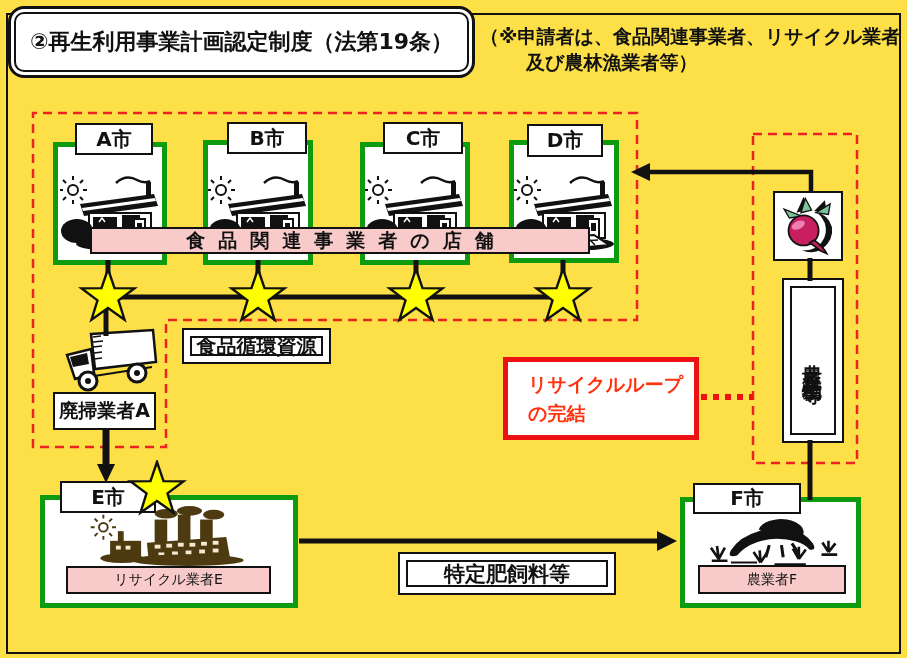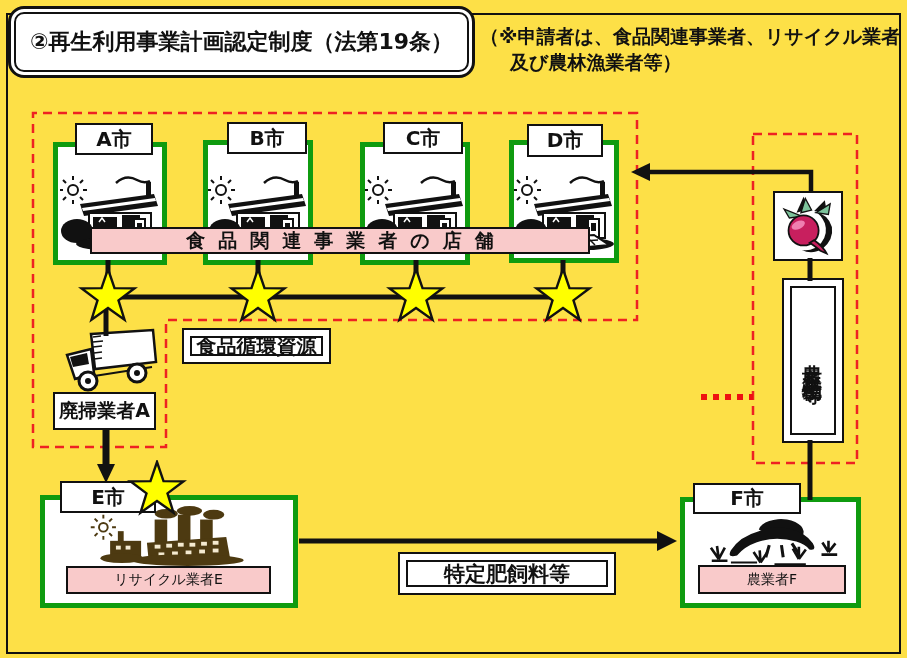--- a/index.html
+++ b/index.html
@@ -13,21 +13,21 @@
 
   .page-border{left:6px;top:13px;width:895px;height:641px;border:2px solid var(--ink);z-index:1;}
 
   .title-outer{left:8px;top:6px;width:467px;height:72px;border:3px solid var(--ink);
     border-radius:16px;background:#fff;padding:3px;z-index:5;}
   .title-inner{width:100%;height:100%;border:2px solid var(--ink);border-radius:10px;
     display:flex;align-items:center;justify-content:center;}
   .title-text{font-size:22px;font-weight:bold;white-space:nowrap;}
 
   .top-note{left:480px;top:24px;width:425px;font-size:19px;font-weight:bold;line-height:1.35;z-index:5;}
-  .top-note .l2{margin-left:30px;}
+  .top-note .l2{margin-left:46px;}
 
   .green-box{border:5px solid var(--green);background:#fff;z-index:2;}
   .city-label{border:2px solid var(--ink);background:#fff;display:flex;align-items:center;
     justify-content:center;font-size:20px;font-weight:bold;z-index:6;}
 
   .banner{left:90px;top:227px;width:500px;height:27px;background:var(--pink);
     border:2px solid var(--ink);display:flex;align-items:center;justify-content:center;
     font-size:19px;font-weight:bold;letter-spacing:13px;text-indent:13px;z-index:7;white-space:nowrap;}
 
   .plain-box{border:2px solid var(--ink);background:#fff;display:flex;align-items:center;
@@ -139,20 +139,24 @@
       <circle cx="80" cy="45" r="9" fill="#fff" stroke="#111" stroke-width="3"></circle>
       <circle cx="80" cy="45" r="3" fill="#111"></circle>
     </svg>
   </div>
   <div class="abs plain-box" style="left:53px;top:392px;width:103px;height:38px;font-size:19px;font-weight:bold">廃掃業者A</div>
 
   <div class="abs dbl-outer" style="left:182px;top:328px;width:149px;height:36px">
     <div class="dbl-inner" style="font-size:20px">食品循環資源</div>
   </div>
 
+  <div class="abs loop-box">
+    <div>リサイクルループ</div>
+    <div>の完結</div>
+  </div>
 
   <div class="abs plain-box" style="left:773px;top:191px;width:70px;height:70px">
     <svg width="62" height="62" viewBox="0 0 66 70">
       <path d="M40,18 q16,4 20,18 q2,14 -10,24 q-12,8 -24,2 q14,2 22,-8 q8,-10 4,-22 q-4,-10 -12,-14 z" fill="#111"></path>
       <polygon points="28,2 20,20 34,16" fill="#111"></polygon>
       <polygon points="52,6 40,18 54,18" fill="#111"></polygon>
       <polygon points="6,16 26,24 12,26" fill="#7cc39b" stroke="#111" stroke-width="1.5"></polygon>
       <polygon points="30,4 25,20 37,17" fill="#7cc39b" stroke="#111" stroke-width="1.5"></polygon>
       <polygon points="58,10 42,20 56,22" fill="#7cc39b" stroke="#111" stroke-width="1.5"></polygon>
       <circle cx="28" cy="40" r="17" fill="#c81f5e" stroke="#111" stroke-width="2"></circle>

